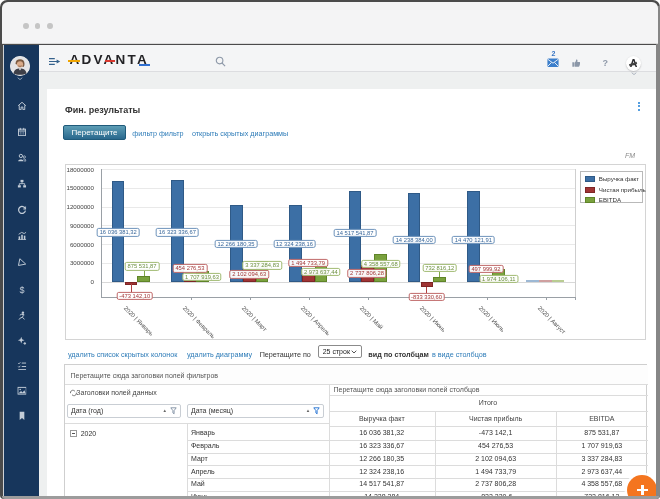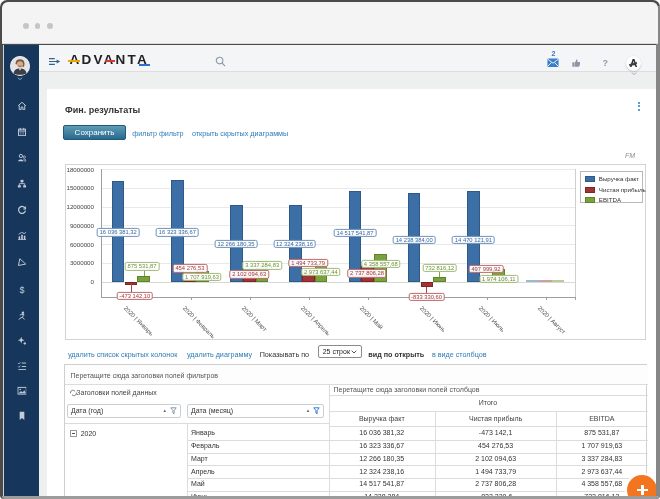--- a/index.html
+++ b/index.html
@@ -165,21 +165,21 @@
 <div class="ldash" style="left:590.2px;top:18.3px;width:8px;height:1.5px;background:#444;transform:rotate(-18deg)"></div>
 <svg style="position:absolute;left:592.3px;top:26.6px" width="6" height="3.5" viewBox="0 0 6 3.5">
         <path d="M0.7 0.7 L3 2.6 L5.3 0.7" fill="none" stroke="#a7afbb" stroke-width="0.9"></path>
       </svg>
 </div>
 <div id="card">
 <div id="title">Фин. результаты</div>
 <div class="kdot" style="top:13px"></div>
       <div class="kdot" style="top:16.4px"></div>
       <div class="kdot" style="top:19.8px"></div>
-<div id="savebtn">Сохранить</div>
+<div id="savebtn">Перетащите</div>
 <div class="toplink" style="left:85.3px">фильтр фильтр</div>
 <div class="toplink" style="left:144.9px">открыть скрытых диаграммы</div>
 <div id="fm">FM</div>
 <div id="chart">
 <div class="grid" style="top:4.5px"></div>
 <div class="grid" style="top:23.3px"></div>
 <div class="grid" style="top:42.0px"></div>
 <div class="grid" style="top:60.8px"></div>
 <div class="grid" style="top:79.6px"></div>
 <div class="grid" style="top:98.3px"></div>
@@ -261,25 +261,25 @@
 <div class="xlab" style="left:416.2px;top:140.5px">2020 | Июль</div>
 <div class="xlab" style="left:475.4px;top:140.5px">2020 | Август</div>
 <div class="legend">
 <div class="lrow"><span class="sw" style="background:#3c6fa5;border-color:#2f5a87"></span>Выручка факт</div>
 <div class="lrow"><span class="sw" style="background:#a03434;border-color:#7e2626"></span>Чистая прибыль</div>
 <div class="lrow"><span class="sw" style="background:#79a13d;border-color:#5f8428"></span>EBITDA</div>
 </div>
 </div>
 <div class="botlink" style="left:20.9px">удалить список скрытых колонок</div>
 <div class="botlink" style="left:139.9px">удалить диаграмму</div>
-<div class="bottext" style="left:212.7px">Показывать по</div>
+<div class="bottext" style="left:212.7px">Перетащите по</div>
 <div id="select">25 строк<svg style="position:absolute;right:3.5px;top:4.5px" width="6" height="4" viewBox="0 0 6 4">
           <path d="M0.7 0.7 L3 3 L5.3 0.7" fill="none" stroke="#555" stroke-width="1"></path>
         </svg></div>
-<div class="bottext" style="left:321.3px;font-weight:bold">вид по открыть</div>
+<div class="bottext" style="left:321.3px;font-weight:bold">вид по столбцам</div>
 <div class="botlink" style="left:384.9px">в виде столбцов</div>
 <div id="table">
 <div class="hline" style="top:18.5px;left:0;width:582.5px"></div>
 <div class="hline" style="top:29.9px;left:263.5px;width:319px"></div>
 <div class="hline" style="top:45.5px;left:263.5px;width:319px"></div>
 <div class="hline" style="top:61.3px;left:263.5px;width:319px"></div>
 <div class="hline" style="top:58.3px;left:0;width:263.5px"></div>
 <div class="hline" style="top:74.8px;left:122px;width:460.5px"></div>
 <div class="hline" style="top:87.5px;left:122px;width:460.5px"></div>
 <div class="hline" style="top:100.2px;left:122px;width:460.5px"></div>

